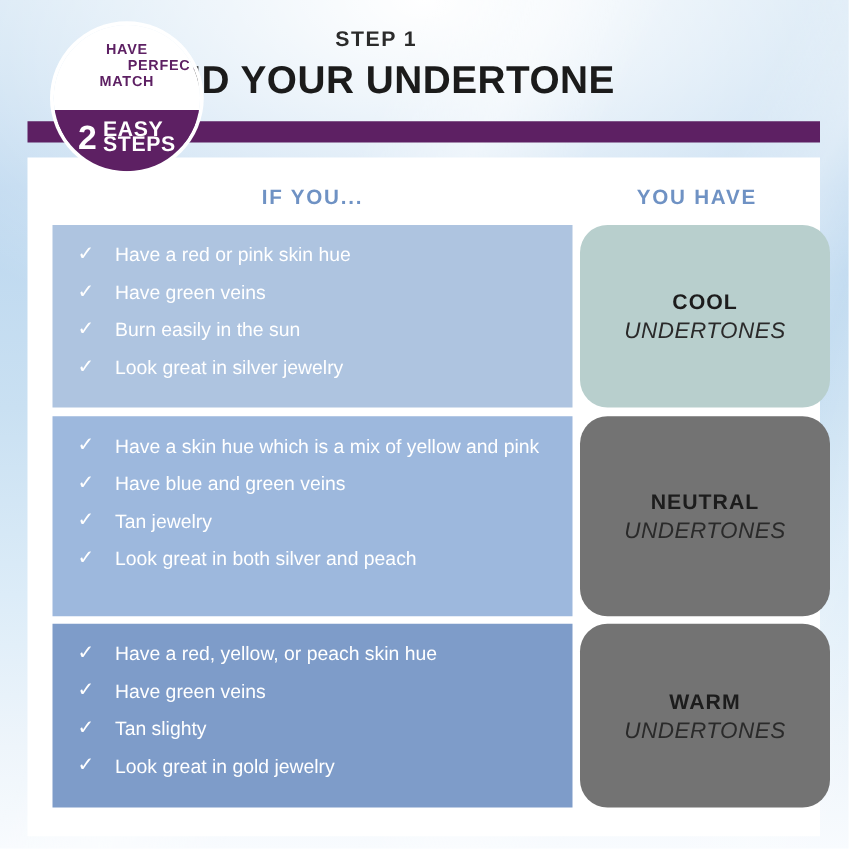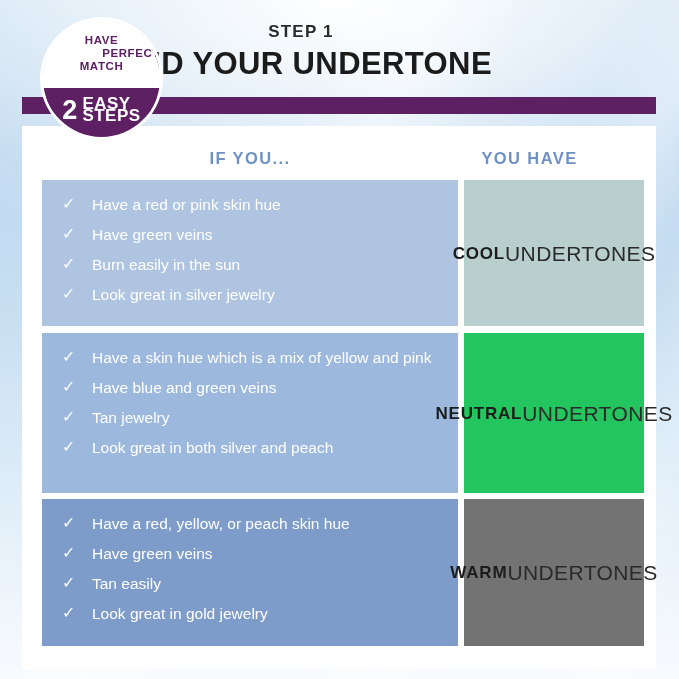--- a/index.html
+++ b/index.html
@@ -150,21 +150,21 @@
     letter-spacing: 1.4px;
     color: #6f92c4;
     text-align: center;
   }
   .col-head-left {
     left: 20px;
     top: 23px;
     width: 416px;
   }
   .col-head-right {
-    left: 420px;
+    left: 448px;
     top: 23px;
     width: 175px;
   }
 
   
   .row {
     position: absolute;
     left: 20px;
     width: 597px;
   }
@@ -174,25 +174,27 @@
     top: 0;
     width: 416px;
     height: 100%;
     box-sizing: border-box;
     padding: 14px 18px 14px 18px;
   }
   .row-right {
     position: absolute;
     left: 422px;
     top: 0;
-    width: 180px;
+    width: 200px;
     height: 100%;
     display: flex;
+    flex-direction: column;
     align-items: center;
     justify-content: center;
+    border-radius: 22px;
   }
   .bullet {
     display: flex;
     align-items: flex-start;
     gap: 14px;
     color: #ffffff;
     font-size: 15.5px;
     line-height: 21px;
     margin-bottom: 9px;
   }
@@ -210,24 +212,25 @@
   }
 
   .und-name {
     font-size: 17px;
     font-weight: 700;
     letter-spacing: 0.8px;
     color: #1c1c1c;
     line-height: 23px;
   }
   .und-sub {
-    font-size: 21px;
+    font-size: 18px;
     letter-spacing: 0.4px;
     color: #2a2a2a;
     line-height: 23px;
+    font-style: italic;
   }
 </style>
 </head>
 <body>
 
 <div class="poster">
 
   <div class="header">
     <div class="step-label">STEP 1</div>
     <div class="main-title">FIND YOUR UNDERTONE</div>
@@ -277,39 +280,39 @@
         </div>
         <div class="bullet">
           <span class="check">✓</span>
           <span class="bullet-text">Tan jewelry</span>
         </div>
         <div class="bullet">
           <span class="check">✓</span>
           <span class="bullet-text">Look great in both silver and peach</span>
         </div>
       </div>
-      <div class="row-right" style="background:#22c55e;">
+      <div class="row-right" style="background:#737373;">
         <div class="und-name">NEUTRAL</div>
         <div class="und-sub">UNDERTONES</div>
       </div>
     </div>
 
     <div class="row" style="top:373px; height:147px;">
       <div class="row-left" style="background:#7e9cc9;">
         <div class="bullet">
           <span class="check">✓</span>
           <span class="bullet-text">Have a red, yellow, or peach skin hue</span>
         </div>
         <div class="bullet">
           <span class="check">✓</span>
           <span class="bullet-text">Have green veins</span>
         </div>
         <div class="bullet">
           <span class="check">✓</span>
-          <span class="bullet-text">Tan easily</span>
+          <span class="bullet-text">Tan slighty</span>
         </div>
         <div class="bullet">
           <span class="check">✓</span>
           <span class="bullet-text">Look great in gold jewelry</span>
         </div>
       </div>
       <div class="row-right" style="background:#737373;">
         <div class="und-name">WARM</div>
         <div class="und-sub">UNDERTONES</div>
       </div>

